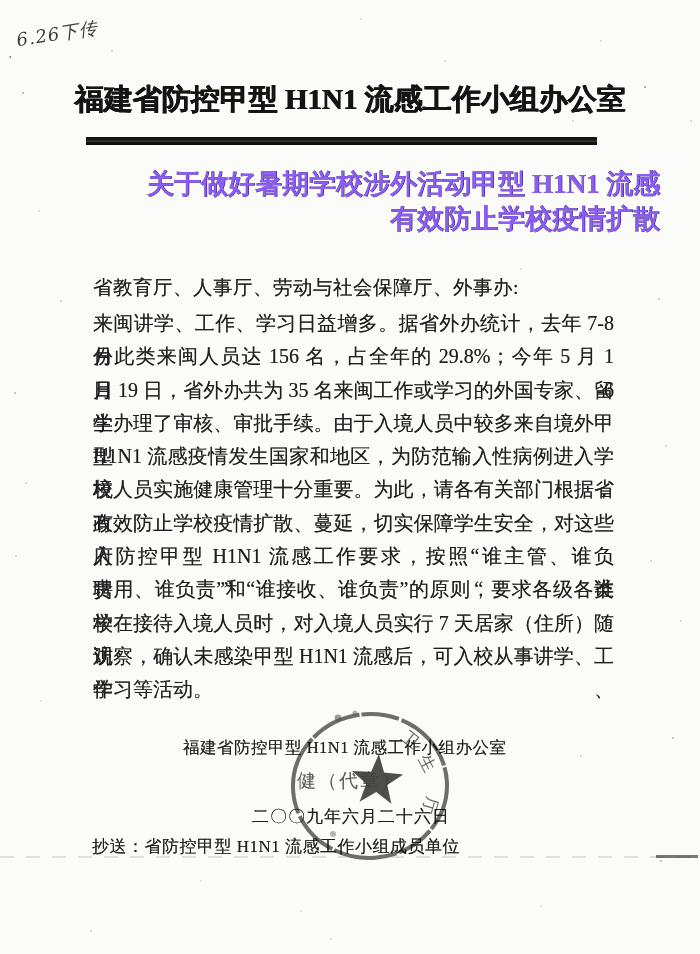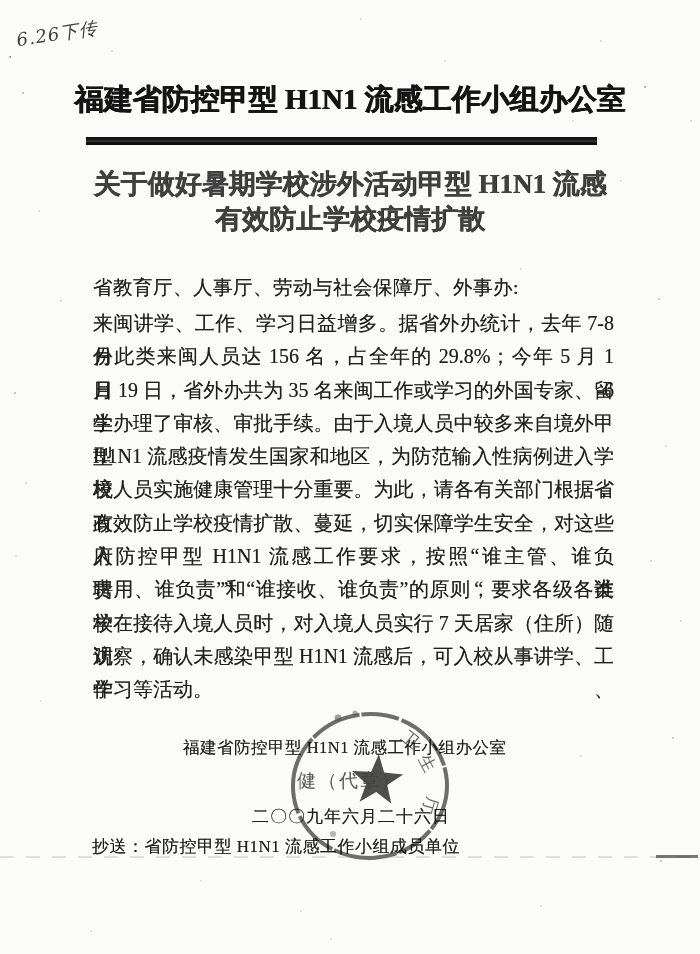--- a/index.html
+++ b/index.html
@@ -41,22 +41,22 @@
     position:absolute;left:0;right:0;top:80px;text-align:center;
     font-size:29px;font-weight:bold;letter-spacing:0px;color:#141414;
     text-shadow:.7px 0 0 #141414, 0 .4px 0 #141414;
     white-space:nowrap;
   }
   .header-rule{
     position:absolute;left:86px;top:137px;width:511px;height:8px;
     background:linear-gradient(180deg,#0e0e0e 0%,#1c1c1c 42%,#5c5c5c 52%,#141414 60%,#0c0c0c 100%);
   }
   .doc-title{
-    position:absolute;left:40px;right:40px;top:167px;text-align:center;
-    font-size:27px;font-weight:bold;line-height:35px;color:#404040;
+    position:absolute;left:40px;right:40px;top:167px;text-align:right;
+    font-size:27px;font-weight:bold;line-height:35px;color:#8b5cf6;
     text-shadow:.5px 0 0 #191919;
   }
   .salutation{
     position:absolute;left:93px;top:274px;font-size:19.5px;
     letter-spacing:.5px;text-shadow:0 0 .5px rgba(20,20,20,.7);
     white-space:nowrap;
     text-align:right;
   }
   .body-text{
     position:absolute;left:93px;top:307px;width:521px;

